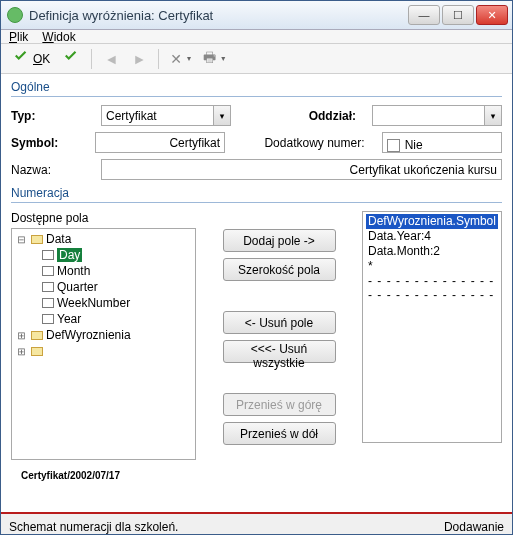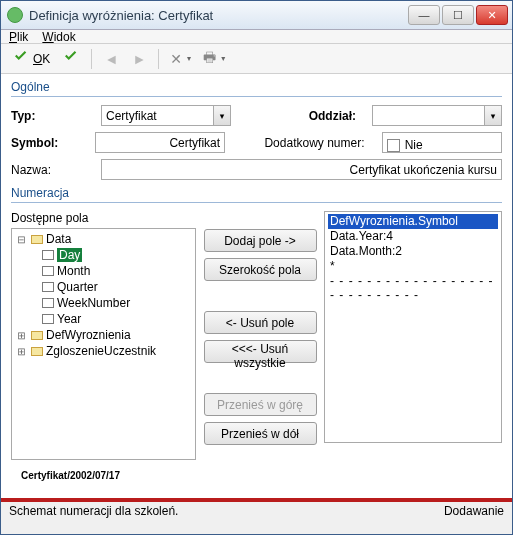--- a/index.html
+++ b/index.html
@@ -29,40 +29,40 @@
   .body { flex:1; padding:6px 10px 0 10px; position:relative; overflow:hidden;}
   .section-label{ color:#1a4f8a; font-size:12px; margin-bottom:2px;}
   .section-sep{ height:1px; background:#9db8d8; margin:2px 0 8px 0;}
   .row { display:flex; align-items:center; margin-bottom:6px; gap:16px;}
   .lbl { width:74px; }
   .lbl.bold{ font-weight:bold;}
   input[type=text], .combo { height:21px; border:1px solid #a9a9a9; background:#fff; padding:0 4px; font:inherit;text-align:right;}
   .combo { display:flex; align-items:center; position:relative;}
   .combo .caret{ position:absolute; right:0; top:0; width:17px; height:19px; border-left:1px solid #a9a9a9; display:flex; align-items:center; justify-content:center; background:linear-gradient(#f5f5f5,#ddd); font-size:9px;}
   
-  .num-area{ display:flex; gap:4px; margin-top:2px;}
+  .num-area{ display:flex; gap:23px; margin-top:2px;}
   .col-left { width:185px;}
   .col-mid  { width:120px; display:flex; flex-direction:column; gap:6px; align-items:center; padding-top:18px;}
   .col-right{ flex:1;}
   .sublabel{ font-size:12px; margin-bottom:3px;}
   .treebox, .listbox { border:1px solid #a9a9a9; background:#fff; height:232px; overflow:auto; padding:2px 3px;}
   .tree-row{ display:flex; align-items:center; height:16px; gap:2px; white-space:nowrap;}
   .tw{ width:13px; text-align:center; color:#666; font-size:10px; cursor:default;}
   .tree-icon{ width:14px; height:12px; display:inline-flex; align-items:center; justify-content:center;}
   .folder{ background:#f6e7a1; border:1px solid #caa23f; width:12px; height:9px;}
   .leaf{ width:12px;height:10px; border:1px solid #7a7a7a; background:#fff;}
   .sel { background:#15803d; color:#fff; padding:0 2px;}
   .btn { width:113px; height:23px; border:1px solid #9a9a9a; background:linear-gradient(#f7f7f7,#e2e2e2); border-radius:3px; font:inherit; cursor:default;}
   .btn:disabled{ color:#9a9a9a; background:#efefef;}
   .listbox .item{ height:15px; padding:0 2px;}
   .listbox .item.sel{ background:#1a56c4; color:#fff;}
   .listbox .dots{ letter-spacing:1px; color:#000;}
   .preview{ font-weight:bold; font-size:10px; margin:10px 0 0 10px;}
   
-  .statusbar{ height:22px; border-top:4px solid #b91c1c; background:#f0f0f0; display:flex; align-items:flex-end; justify-content:space-between; padding:16px 8px; font-size:12px;}
+  .statusbar{ height:22px; border-top:2px solid #b91c1c; background:#f0f0f0; display:flex; align-items:flex-start; justify-content:space-between; padding:6px 8px; font-size:12px;}
   .chk{ width:13px;height:13px; border:1px solid #888; background:#fff; display:inline-block; margin-right:5px; vertical-align:middle;}
 </style>
 </head>
 <body>
 
 <div class="window">
 
   <div class="titlebar">
     <div class="icon"></div>
     <div class="title">Definicja wyróżnienia: Certyfikat</div>
@@ -196,21 +196,20 @@
               <span class="tree-icon">
                 <span class="folder"></span>
               </span>
               <span>DefWyroznienia</span>
             </div>
           <div class="tree-row">
               <span class="tw">⊞</span>
               <span class="tree-icon">
                 <span class="folder"></span>
               </span>
-              <span>ZgloszenieUczestnik</span>
             </div>
         </div>
       </div>
 
       <div class="col-mid">
         <button class="btn">Dodaj pole -&gt;</button>
         <button class="btn">Szerokość pola</button>
         <div style="height:18px"></div>
         <button class="btn">&lt;- Usuń pole</button>
         <button class="btn">&lt;&lt;&lt;- Usuń wszystkie</button>

